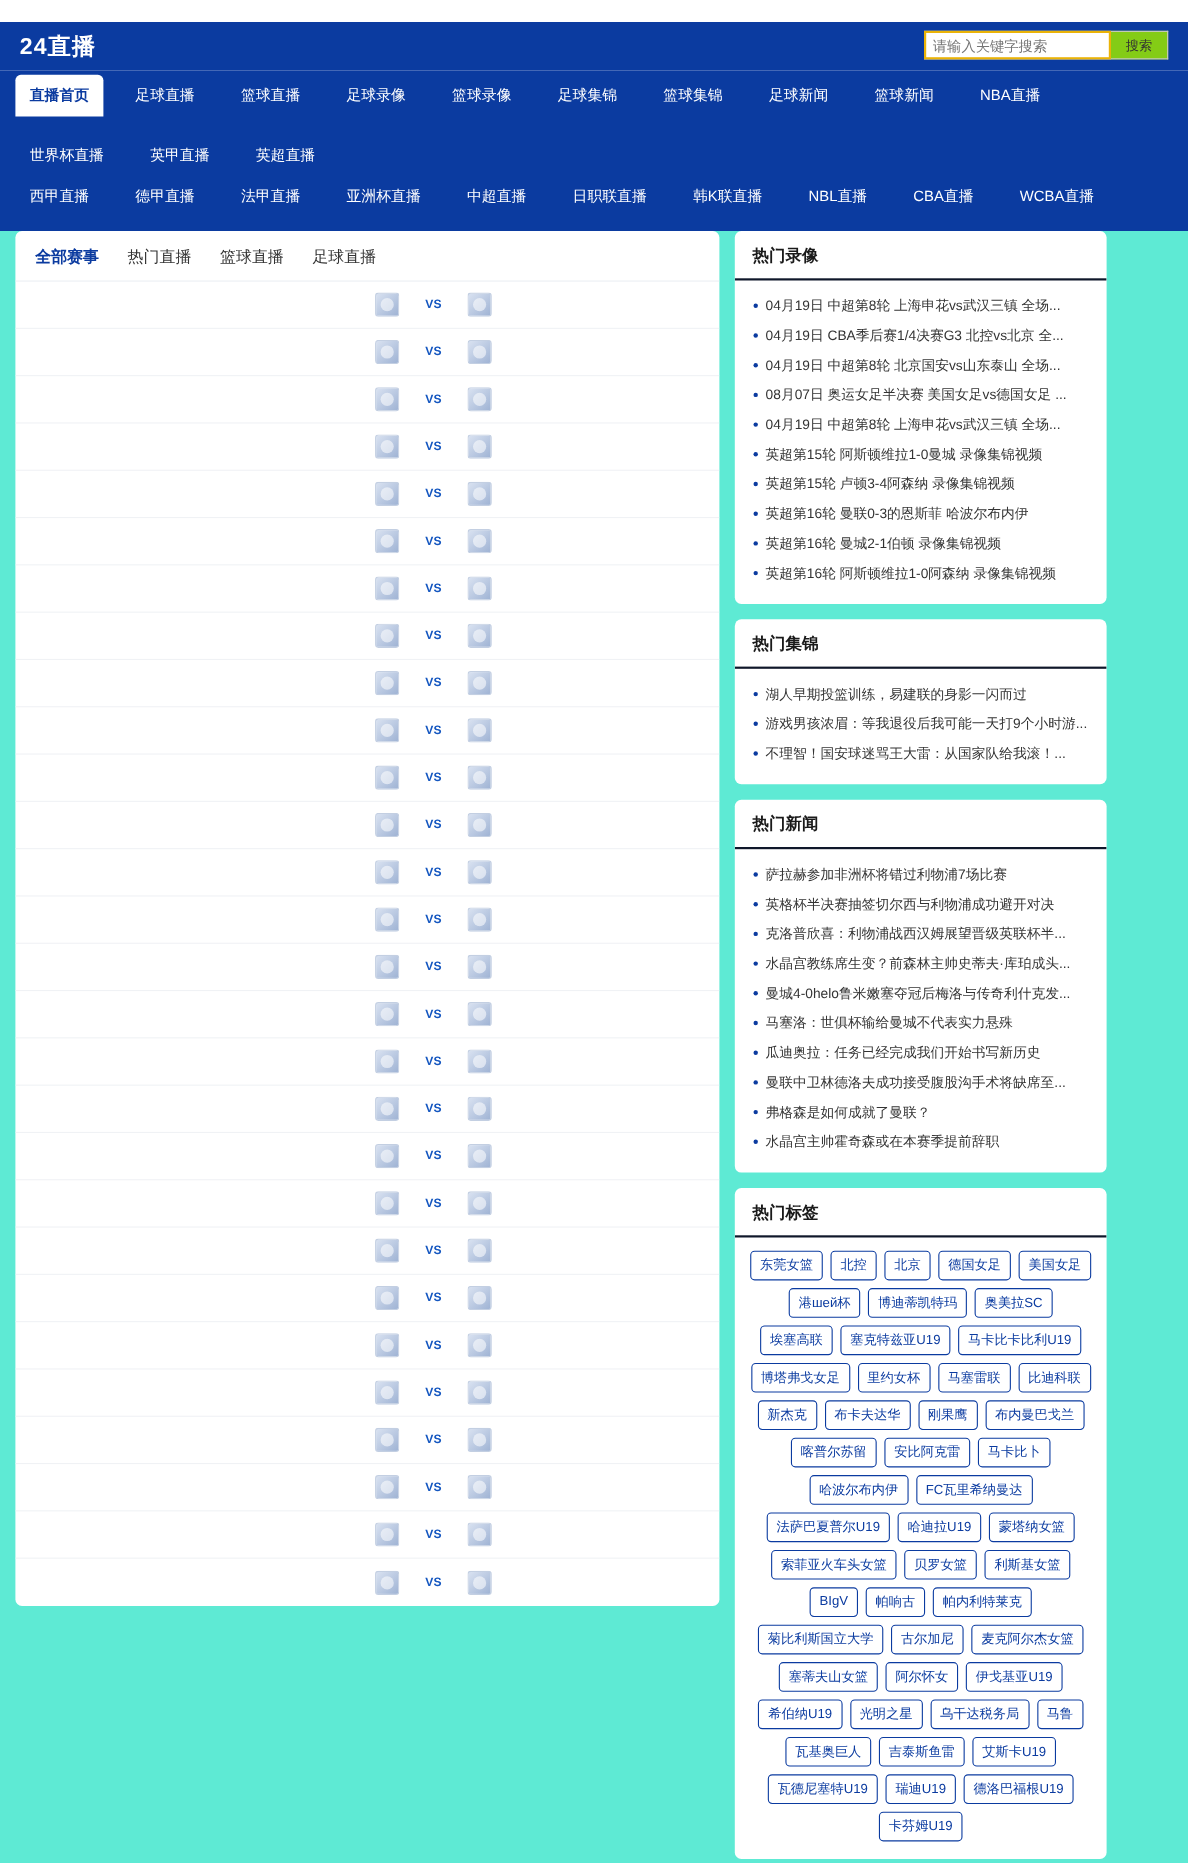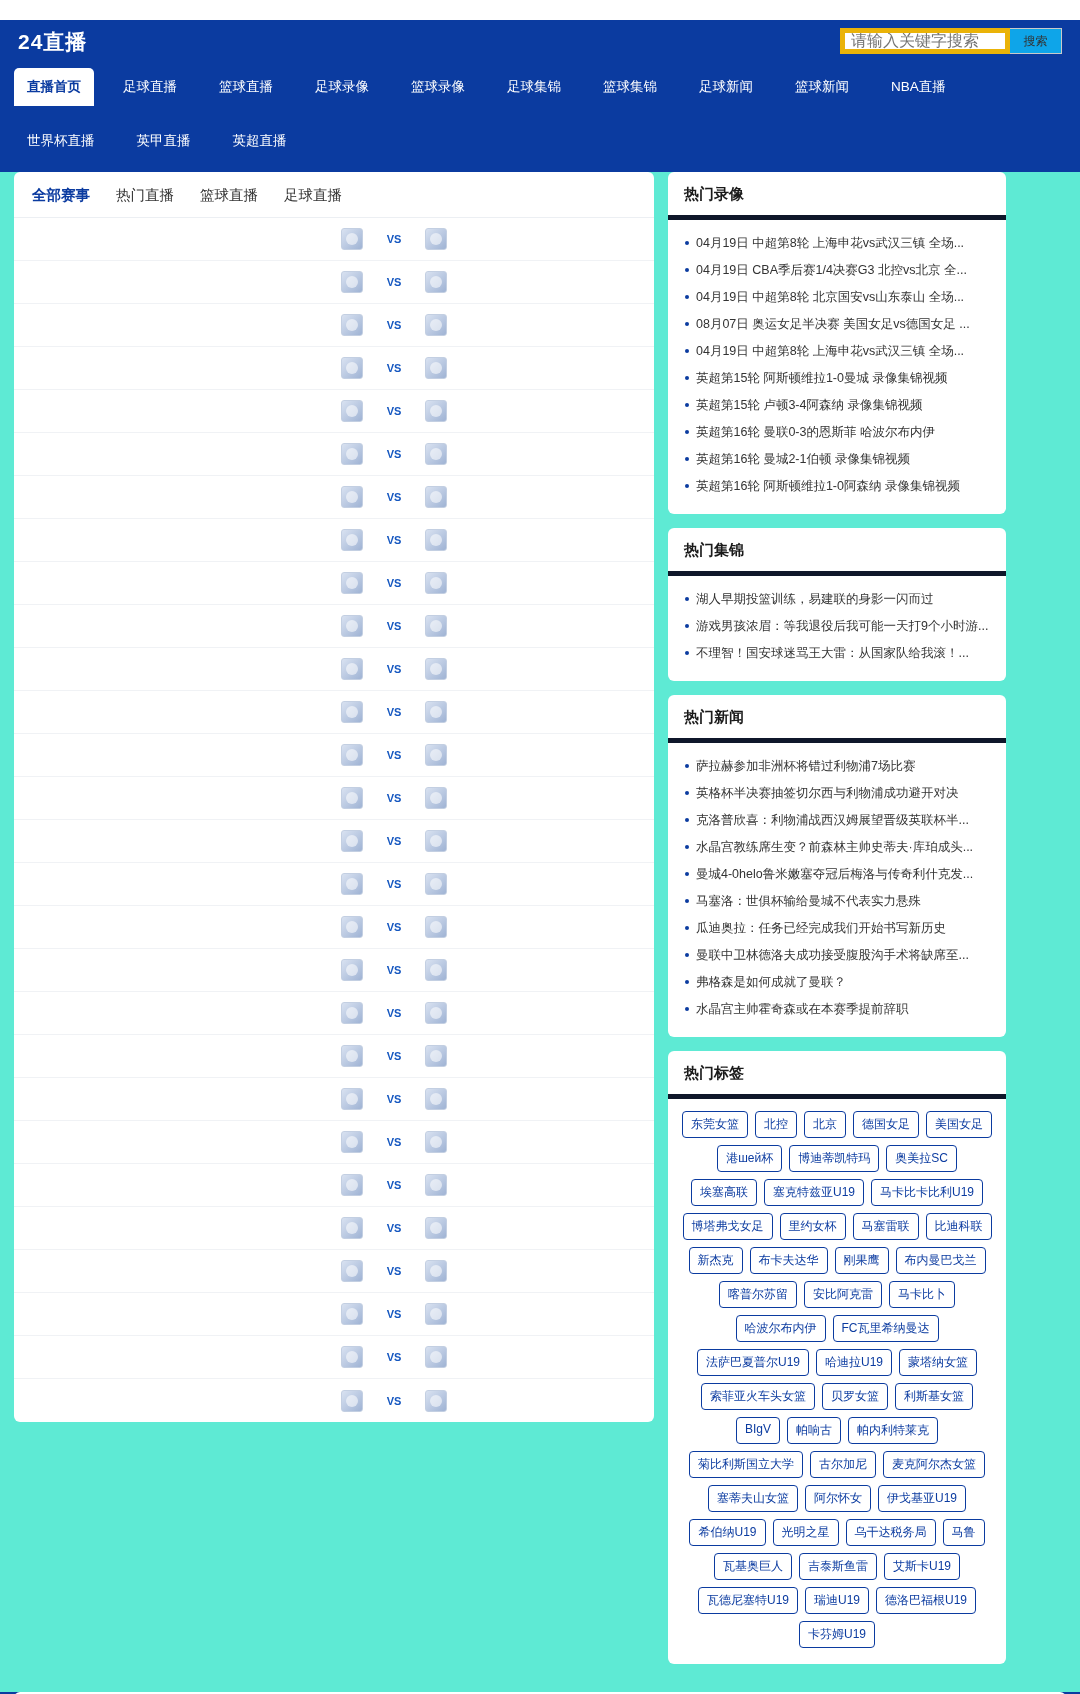--- a/index.html
+++ b/index.html
@@ -31,34 +31,34 @@
     position: absolute;
     right: 18px;
     top: 8px;
     display: flex;
     align-items: stretch;
     height: 26px;
   }
   .search-input {
     width: 170px;
     height: 26px;
-    border: 5px solid #eab308;
+    border: 2px solid #eab308;
     background: #fff;
-    font-size: 16px;
+    font-size: 13px;
     color: #999;
     padding: 0 6px;
     outline: none;
     font-family: "Liberation Sans", sans-serif;
   }
   .search-btn {
     height: 26px;
     min-width: 52px;
     border: 1px solid #c9c9c9;
     border-left: none;
-    background: #0ea5e9;
+    background: #84cc16;
     font-size: 12px;
     color: #333;
     cursor: pointer;
     font-family: "Liberation Sans", sans-serif;
   }
 
   
   .navzone {
     background: #0b3ba0;
     padding: 4px 14px 12px 14px;
@@ -184,21 +184,21 @@
   }
   .st-live { color: #e8122a; font-weight: bold; }
   .st-soon { color: #555; }
 
   
   .rtitle {
     font-size: 15px;
     font-weight: bold;
     color: #1a1a1a;
     padding: 13px 16px 11px 16px;
-    border-bottom: 5px solid #0f172a;
+    border-bottom: 2px solid #0f172a;
   }
   .rlist { padding: 10px 14px 14px 14px; }
   .rlist li {
     list-style: none;
     font-size: 12.5px;
     color: #333;
     padding: 5px 0 5px 14px;
     position: relative;
     white-space: nowrap;
     overflow: hidden;
@@ -265,20 +265,32 @@
       <div class="navitem">足球录像</div>
       <div class="navitem">篮球录像</div>
       <div class="navitem">足球集锦</div>
       <div class="navitem">篮球集锦</div>
       <div class="navitem">足球新闻</div>
       <div class="navitem">篮球新闻</div>
       <div class="navitem">NBA直播</div>
       <div class="navitem">世界杯直播</div>
       <div class="navitem">英甲直播</div>
       <div class="navitem">英超直播</div>
+    </div>
+    <div class="navrow">
+      <div class="navitem">西甲直播</div>
+      <div class="navitem">德甲直播</div>
+      <div class="navitem">法甲直播</div>
+      <div class="navitem">亚洲杯直播</div>
+      <div class="navitem">中超直播</div>
+      <div class="navitem">日职联直播</div>
+      <div class="navitem">韩K联直播</div>
+      <div class="navitem">NBL直播</div>
+      <div class="navitem">CBA直播</div>
+      <div class="navitem">WCBA直播</div>
     </div>
   </div>
 
   <div class="content">
 
     <div class="leftcol">
       <div class="card">
         <div class="mtabs">
           <div class="mtab active">全部赛事</div>
           <div class="mtab">热门直播</div>

